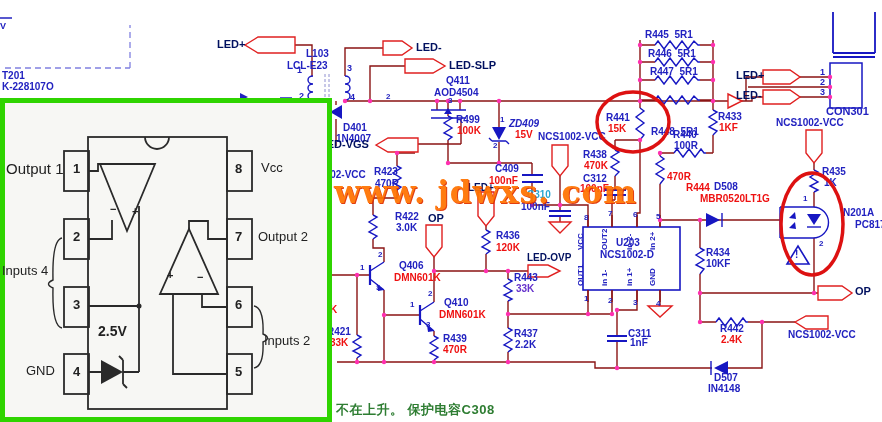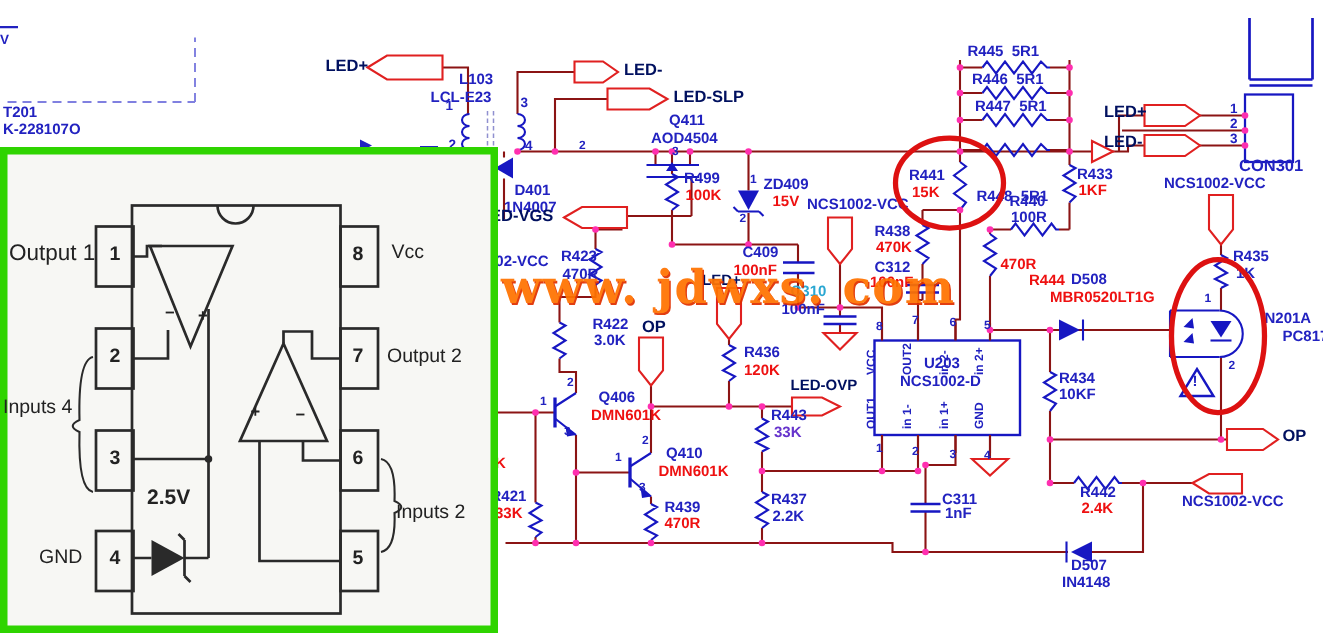--- a/index.html
+++ b/index.html
@@ -273,21 +273,21 @@
       <span class="lbl" style="left: 336px; top: 134px; color: rgb(34, 34, 192);">1N4007</span>
       <span class="lbl" style="left: 320px; top: 139px; font-size: 11px; color: rgb(0, 16, 95);">LED-VGS</span>
       <span class="lbl" style="left: 298px; top: 170px; color: rgb(34, 34, 192);">NCS1002-VCC</span>
       <span class="lbl" style="left: 374px; top: 167px; color: rgb(34, 34, 192);">R423</span>
       <span class="lbl" style="left: 375px; top: 179px; color: rgb(34, 34, 192);">470R</span>
       <span class="lbl" style="left: 395px; top: 212px; color: rgb(34, 34, 192);">R422</span>
       <span class="lbl" style="left: 396px; top: 223px; color: rgb(34, 34, 192);">3.0K</span>
       <span class="lbl" style="left: 428px; top: 213px; font-size: 11px; color: rgb(0, 16, 95);">OP</span>
       <span class="lbl" style="left: 456px; top: 115px; color: rgb(34, 34, 192);">R499</span>
       <span class="lbl" style="left: 457px; top: 126px; color: rgb(238, 17, 17);">100K</span>
-      <span class="lbl" style="left: 509px; top: 119px; color: rgb(34, 34, 192);">ZD409</span>
+      <span class="lbl" style="left: 509px; top: 119px; color: rgb(34, 34, 192); font-style: italic;">ZD409</span>
       <span class="lbl" style="left: 515px; top: 130px; color: rgb(238, 17, 17);">15V</span>
       <span class="lbl" style="left: 500px; top: 116px; font-size: 8px; color: rgb(34, 34, 192);">1</span>
       <span class="lbl" style="left: 493px; top: 142px; font-size: 8px; color: rgb(34, 34, 192);">2</span>
       <span class="lbl" style="left: 538px; top: 132px; color: rgb(34, 34, 192);">NCS1002-VCC</span>
       <span class="lbl" style="left: 495px; top: 164px; color: rgb(34, 34, 192);">C409</span>
       <span class="lbl" style="left: 489px; top: 176px; color: rgb(238, 17, 17);">100nF</span>
       <span class="lbl" style="left: 468px; top: 183px; color: rgb(0, 16, 95);">LED+</span>
       <span class="lbl" style="left: 527px; top: 190px; color: rgb(42, 167, 210);">C310</span>
       <span class="lbl" style="left: 521px; top: 202px; color: rgb(34, 34, 192);">100nF</span>
       <span class="lbl" style="left: 496px; top: 231px; color: rgb(34, 34, 192);">R436</span>
@@ -369,20 +369,21 @@
       <span class="lbl" style="left: 720px; top: 324px; color: rgb(34, 34, 192);">R442</span>
       <span class="lbl" style="left: 721px; top: 335px; color: rgb(238, 17, 17);">2.4K</span>
       <span class="lbl" style="left: 788px; top: 330px; color: rgb(34, 34, 192);">NCS1002-VCC</span>
       <span class="lbl" style="left: 714px; top: 373px; color: rgb(34, 34, 192);">D507</span>
       <span class="lbl" style="left: 708px; top: 384px; color: rgb(34, 34, 192);">IN4148</span>
       <span class="lbl" style="left: 855px; top: 286px; font-size: 11px; color: rgb(0, 16, 95);">OP</span>
     </div>
 
   <div id="watermark">www. jdwxs. com</div>
 
+  <div id="note3" class="note">不在上升。 保护电容C308</div>
 
   <div id="inset">
     <svg id="inset-svg" width="332" height="324" viewBox="0 0 332 324">
       <rect x="2.5" y="2.5" width="327" height="319" fill="#f7f7f4" stroke="#2fd400" stroke-width="5"></rect>
       <g stroke="#2a2a2a" stroke-width="1.8" fill="none">
 
         <rect x="88" y="39" width="139" height="272"></rect>
         <path d="M145,39 A12,12 0 0 0 169,39"></path>
 
         <rect x="64" y="53" width="25" height="40"></rect>

